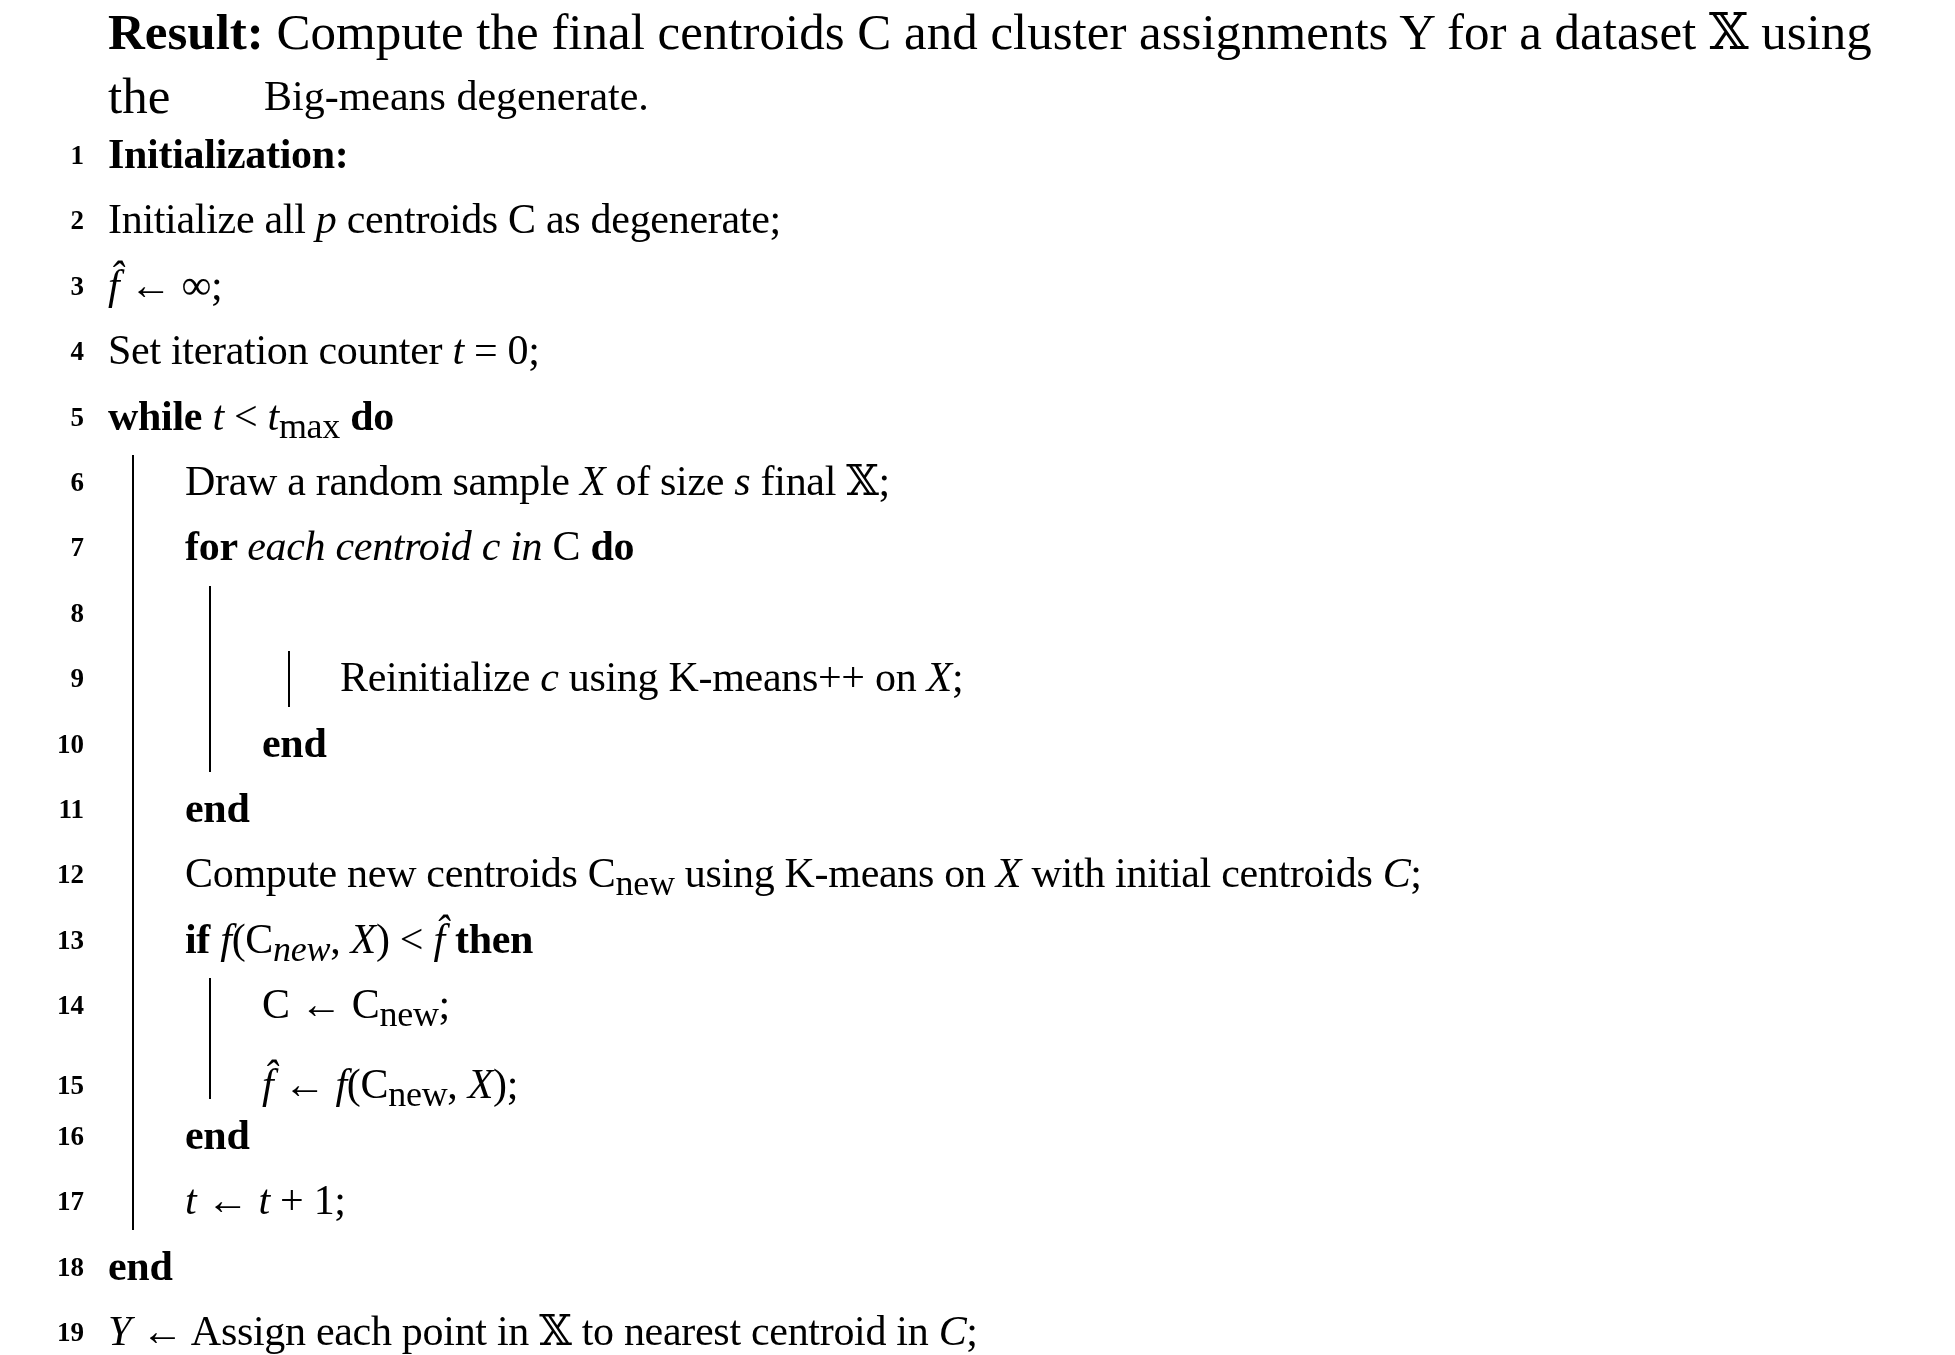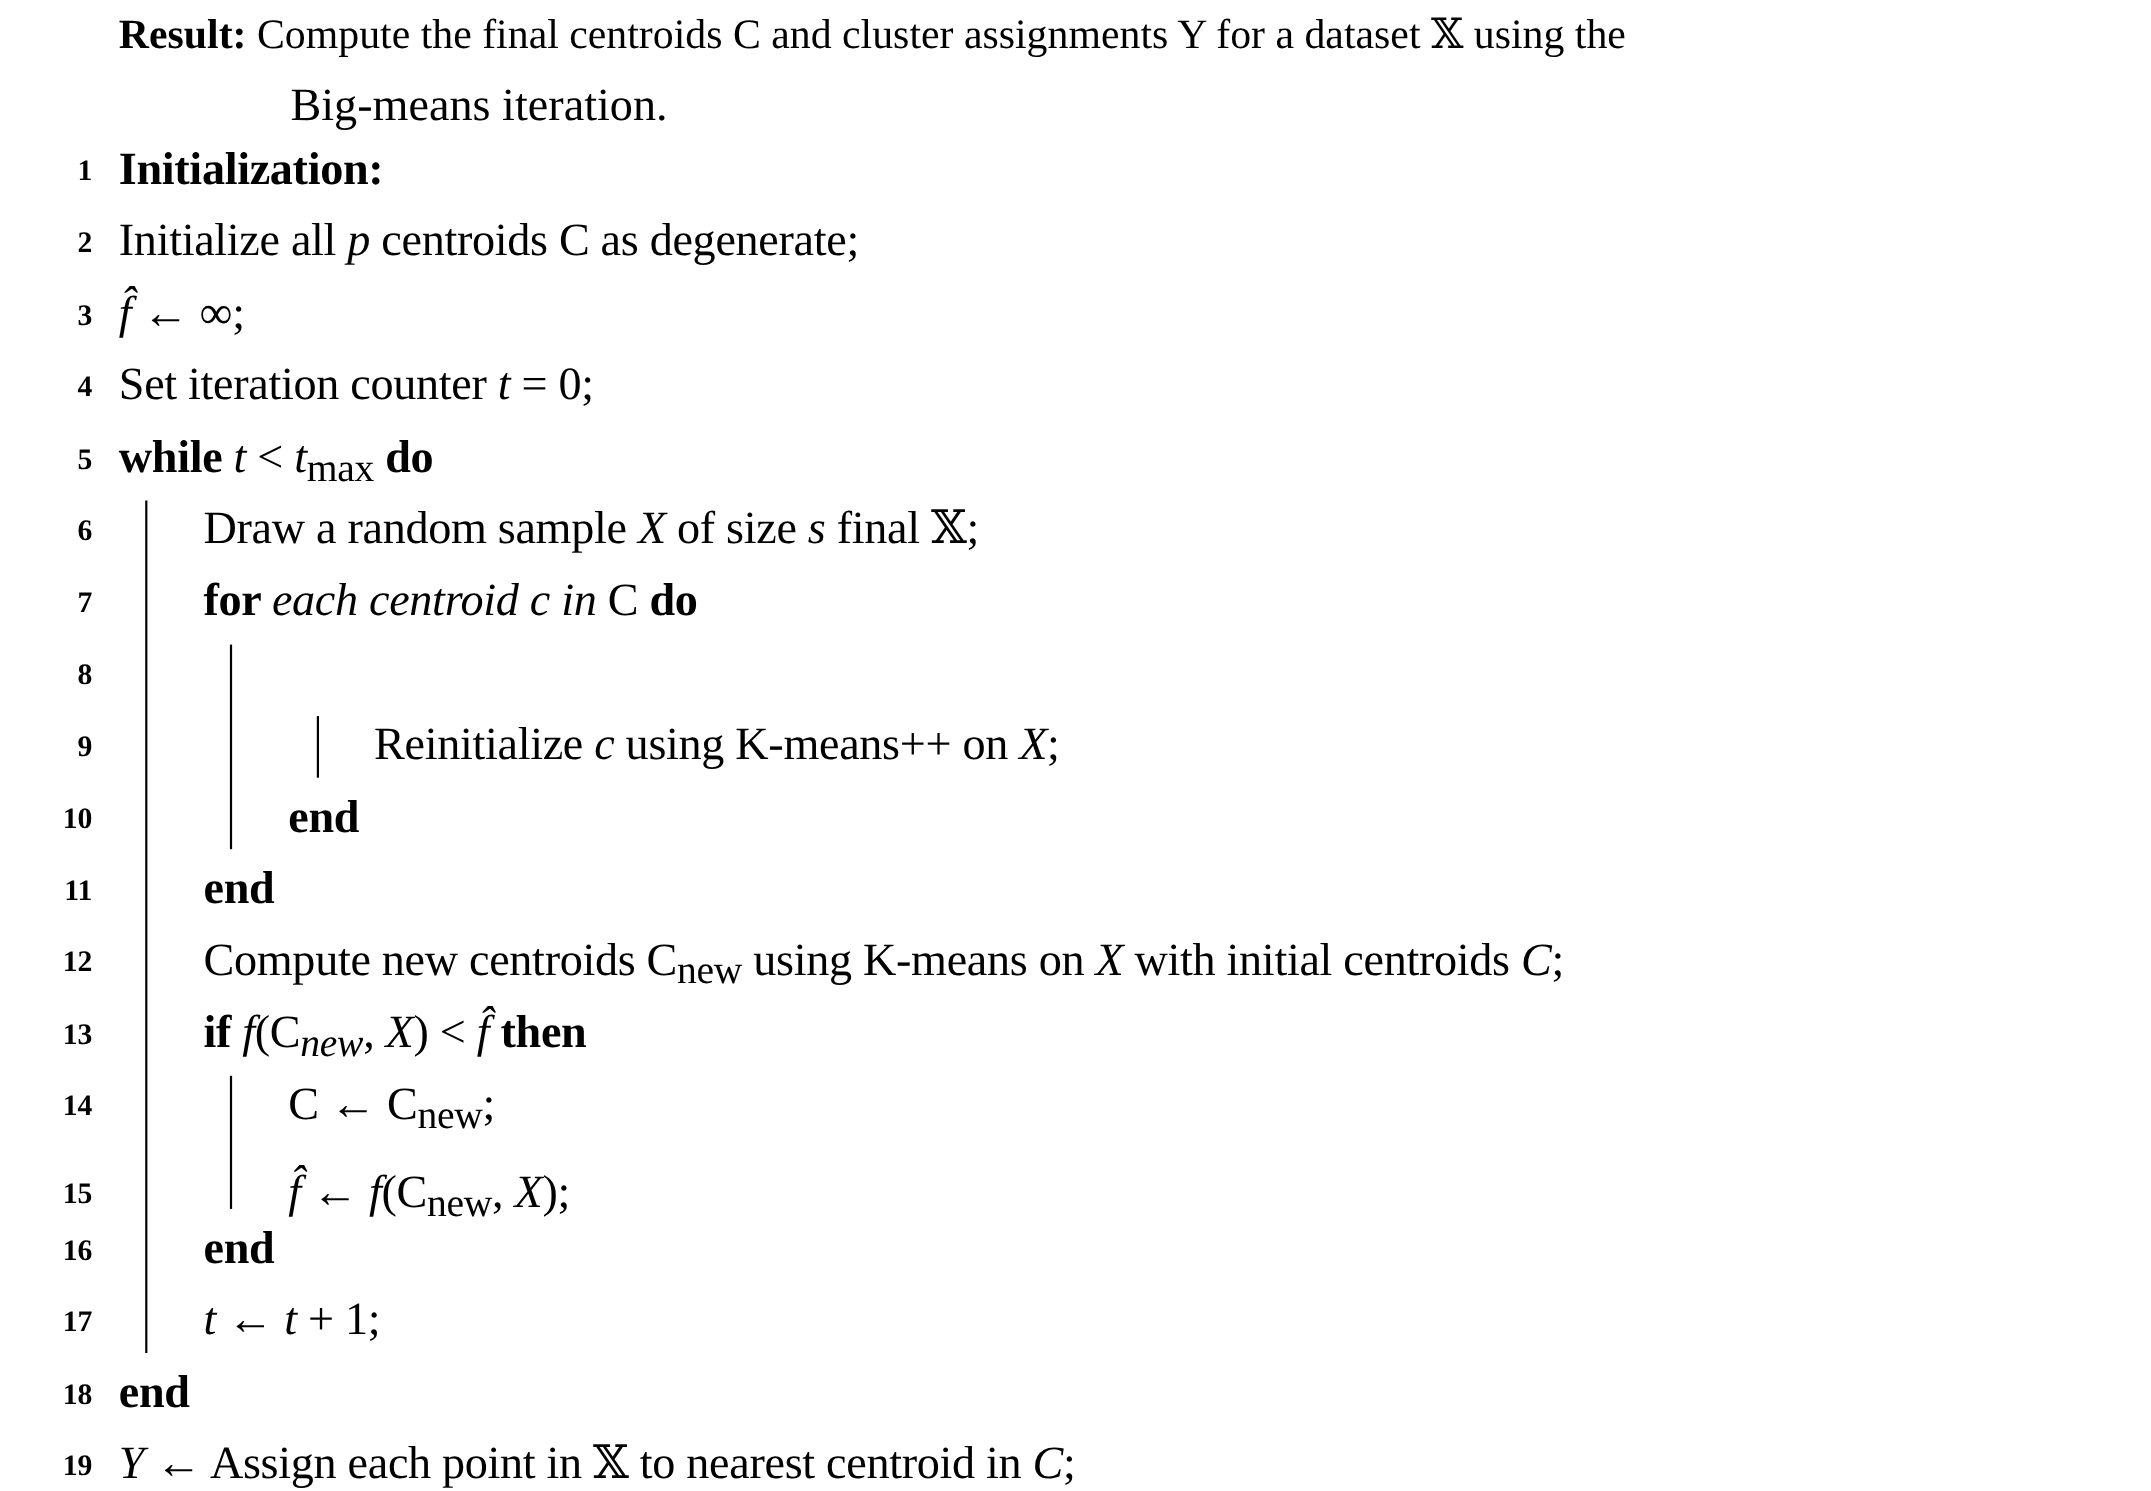--- a/index.html
+++ b/index.html
@@ -51,42 +51,42 @@
     .vrule {
       position: absolute;
       width: 2px;
       background: #000000;
     }
     .result-label { font-weight: bold; }
     .result-wrap {
       position: absolute;
       left: 108px;
       top: 0;
-      font-size: 38px;
+      font-size: 51px;
       line-height: 64px;
       width: 1800px;
     }
     .result-cont {
       position: absolute;
       left: 264px;
       top: 64px;
       font-size: 42px;
       line-height: 64px;
       white-space: nowrap;
     }
   </style>
 </head>
 <body>
 
 <div class="algo">
   <div class="result-wrap">
     <span class="result-label">Result:</span>
     <span>Compute the final centroids C and cluster assignments Y for a dataset 𝕏 using the</span>
   </div>
-  <div class="result-cont">Big-means iteration.</div>
+  <div class="result-cont">Big-means degenerate.</div>
 
   <div id="lines-container">
       <div class="line" style="top: 122px;">
         <span class="ln">1</span>
         <span class="txt" style="left: 108px;"><span class="b">Initialization:</span></span>
       </div>
       <div class="line" style="top: 187.4px;">
         <span class="ln">2</span>
         <span class="txt" style="left: 108px;"><span>Initialize all </span><span class="i">p</span><span> centroids C as degenerate;</span></span>
       </div>

